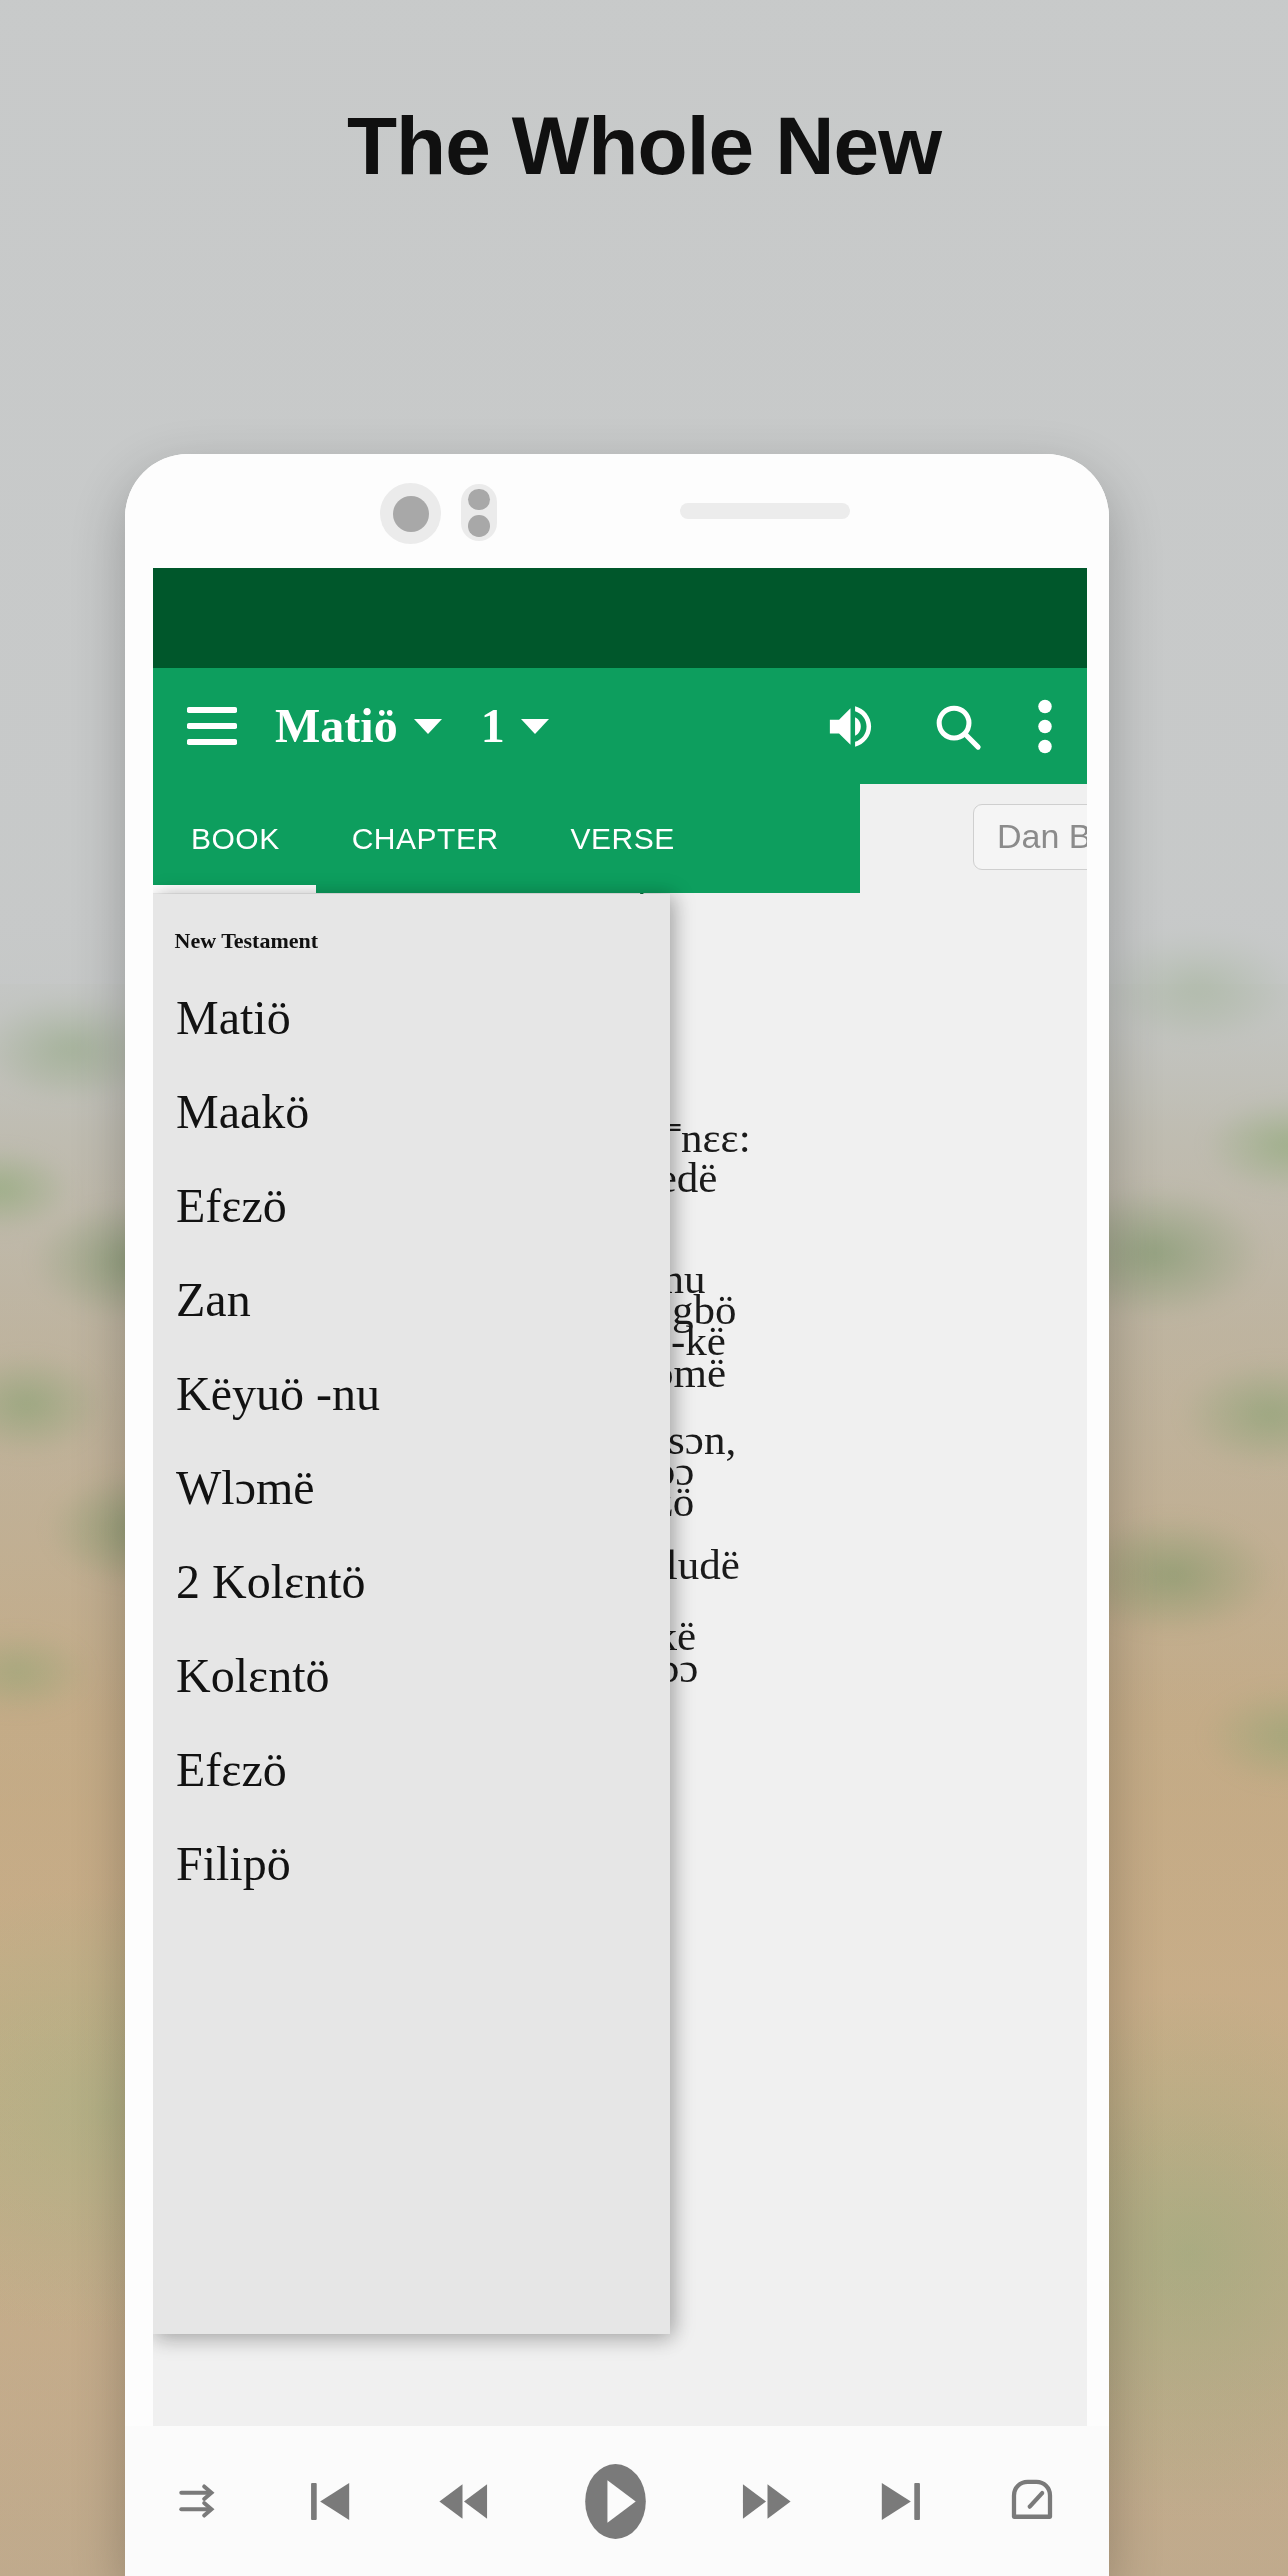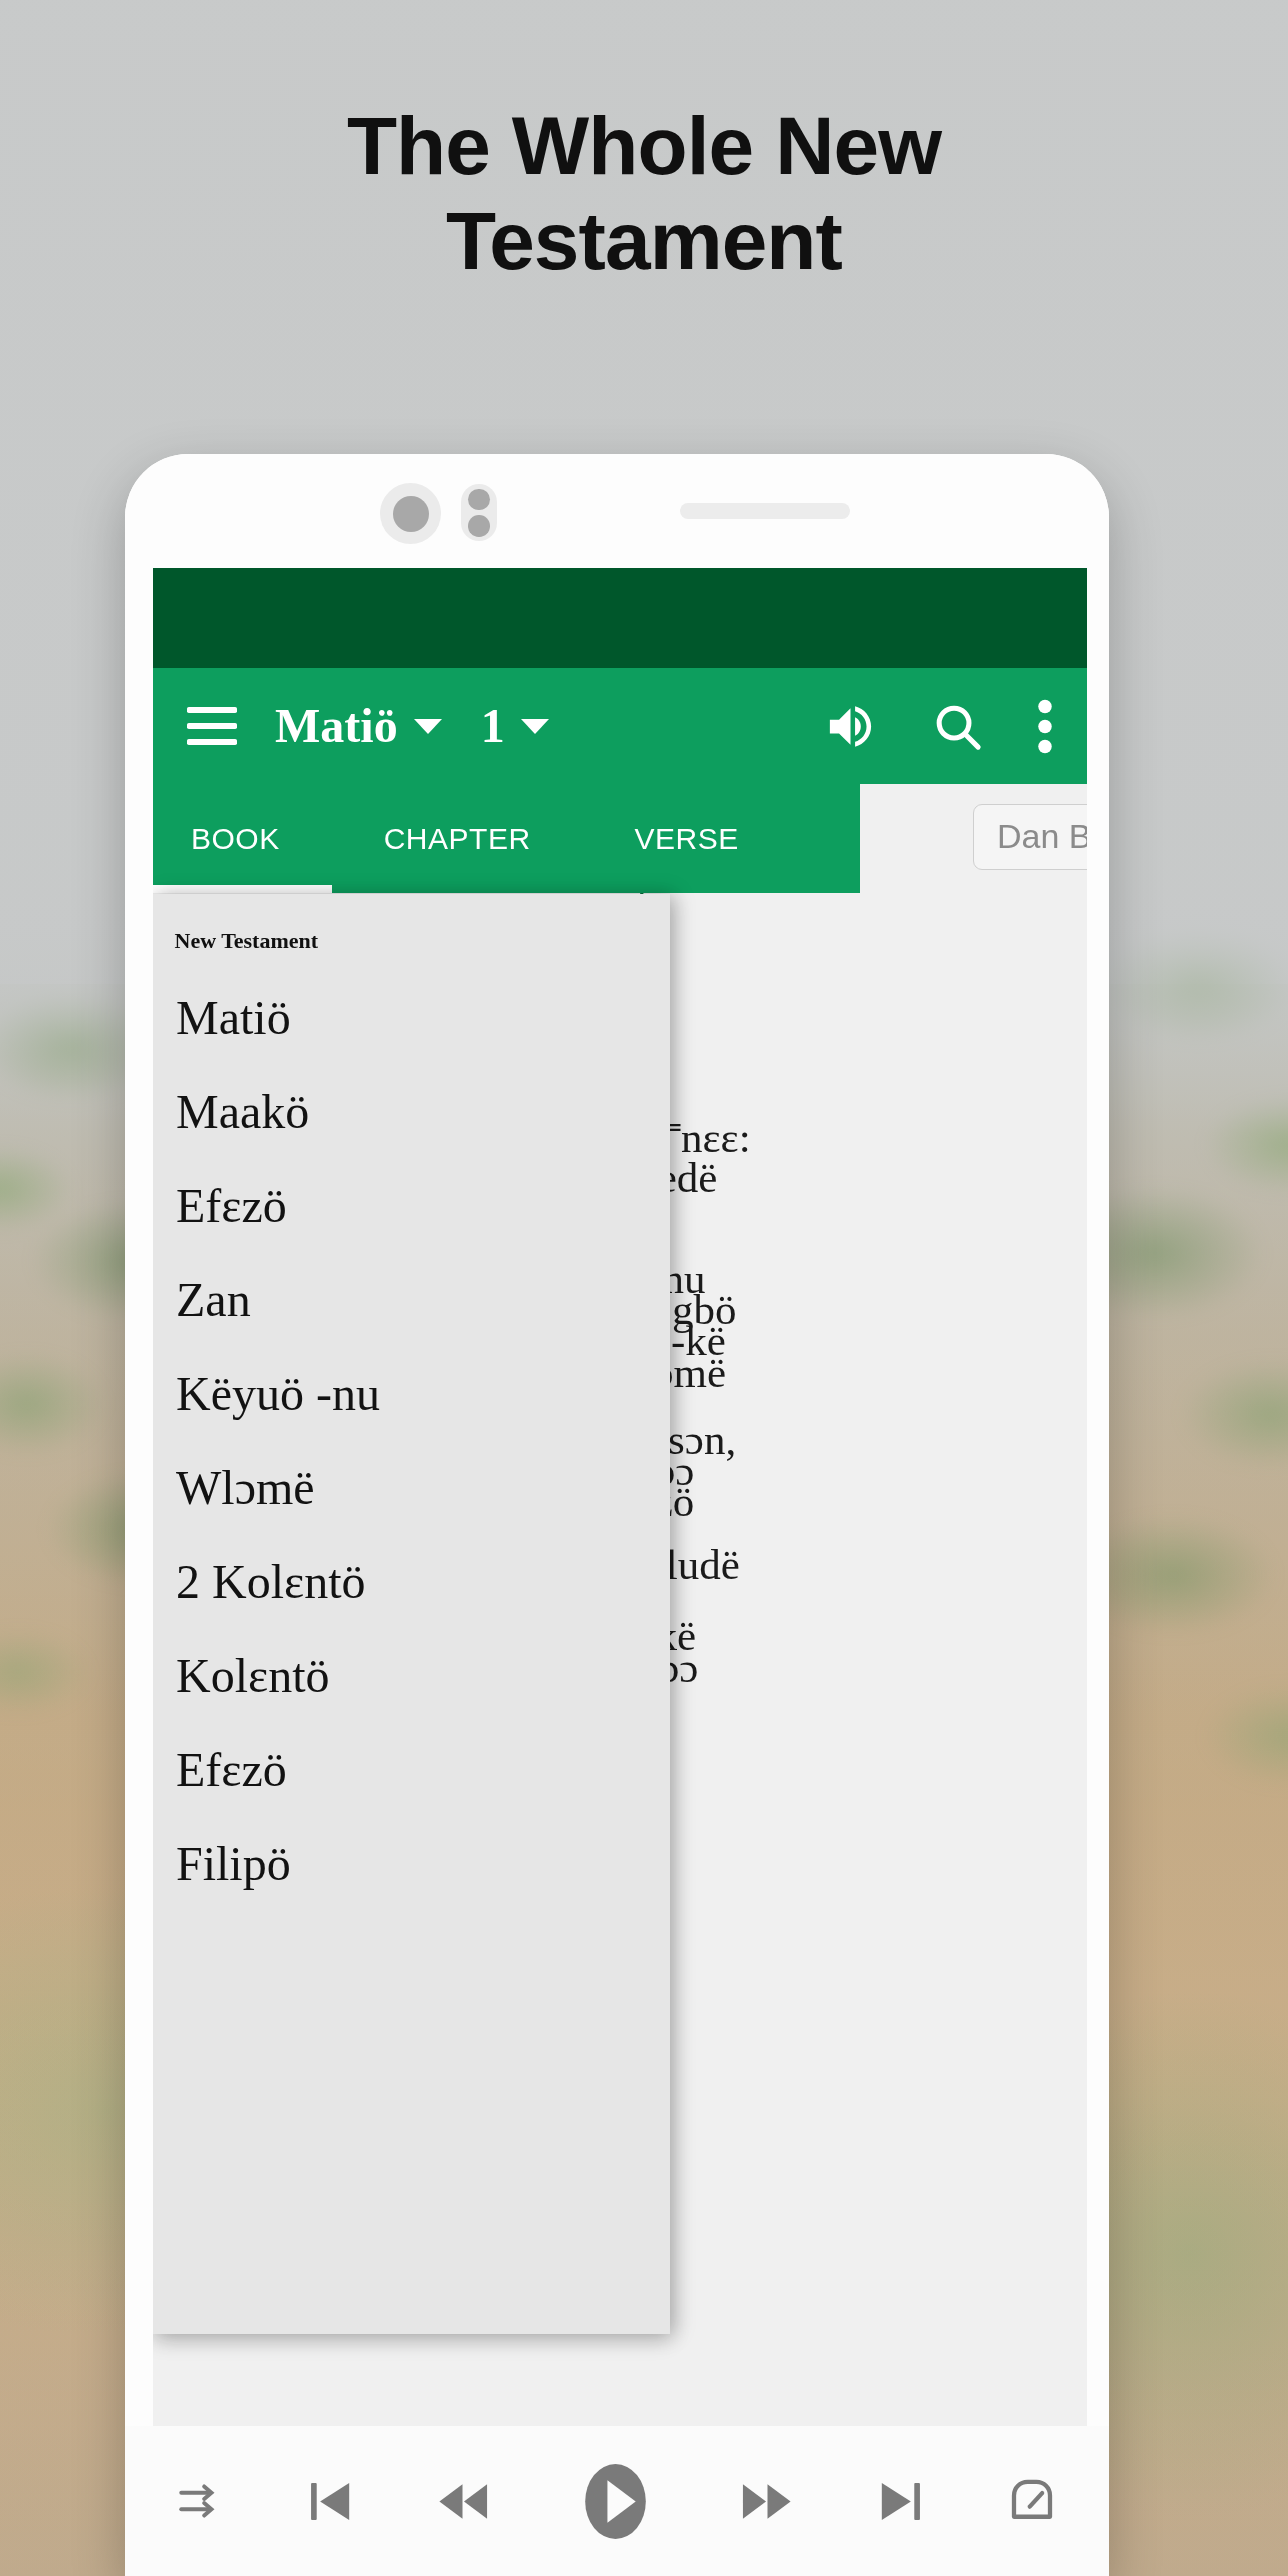--- a/index.html
+++ b/index.html
@@ -115,21 +115,21 @@
   .spacer { flex:1; }
   .abicon { margin-left:52px; cursor:pointer; display:flex; align-items:center; justify-content:center; }
 
   
   .tabrow {
     position:absolute; left:0; top:216px; width:707px; height:109px;
     background:#0d9e5e; display:flex; align-items:center; z-index:5;
   }
   .tab {
     color:#fff; font-size:30px; letter-spacing:0.5px; cursor:pointer;
-    height:100%; display:flex; align-items:center; padding:0 52px;
+    height:100%; display:flex; align-items:center; padding:0 36px;
     position:relative;
   }
   .tab:first-child { padding-left:38px; }
   .tab.active::after {
     content:""; position:absolute; left:0; right:0; bottom:0; height:8px; background:#fff;
   }
 
   
   .reader {
     position:absolute; left:0; top:216px; width:934px; height:1791px;
@@ -179,21 +179,20 @@
 <div id="bg">
   <div class="sky"></div>
   <div class="ground"></div>
   <div class="foliageL"></div>
   <div class="foliageR"></div>
   <div class="wash"></div>
 </div>
 
 <div class="headline">
   <div>The Whole New</div>
-  <div>Testament</div>
 </div>
 
 <div class="phone">
 
   <div class="notch">
     <div class="cam-outer">
       <div class="cam-inner"></div>
     </div>
     <div class="sensor">
       <i class="t"></i>

